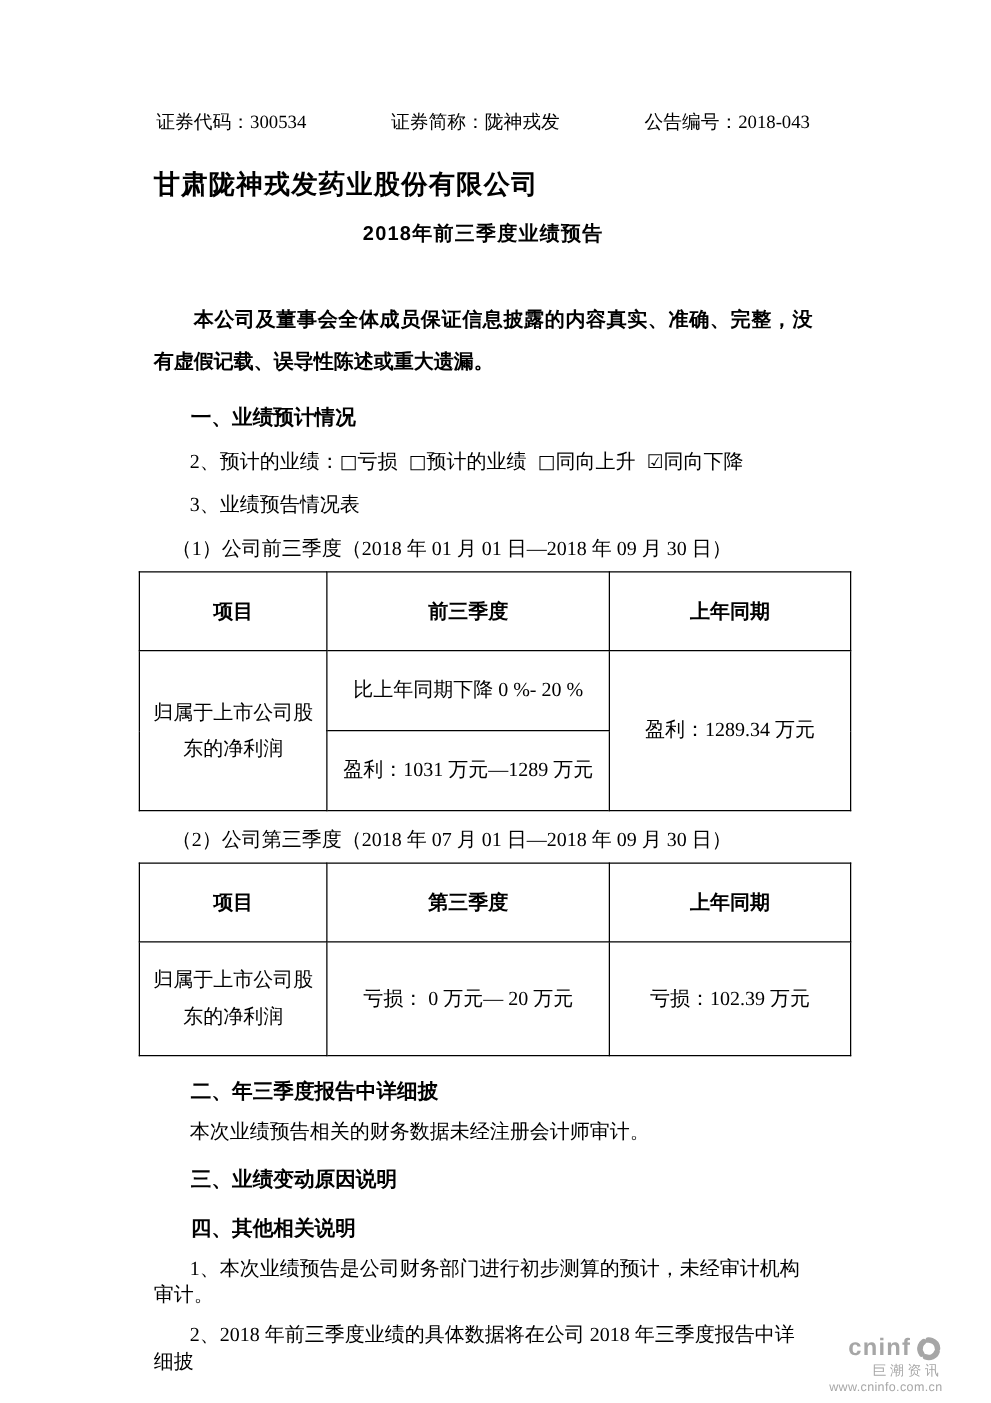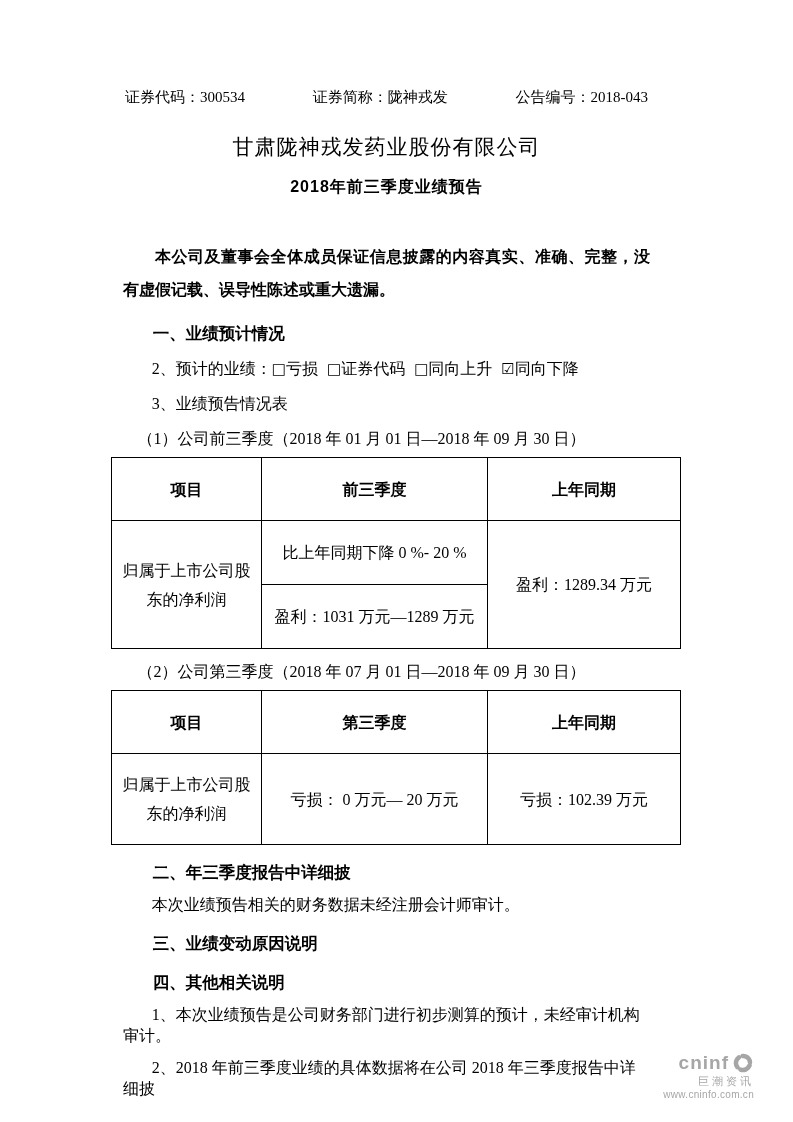--- a/index.html
+++ b/index.html
@@ -13,21 +13,21 @@
     padding:88px 120px 0 123px;
     overflow:hidden;
   }
   .doc-header {
     display:flex; justify-content:space-between; align-items:baseline;
     font-size:15px;
     margin:0 2px 26px 2px;
   }
   .company-title {
     font-family:"Liberation Sans","DejaVu Sans",sans-serif;
-    font-size:21px; font-weight:normal; text-align:center;
+    font-size:21px; font-weight:bold; text-align:left;
     margin:14px 0 16px 0; letter-spacing:1px;
   }
   .report-title {
     font-family:"Liberation Sans","DejaVu Sans",sans-serif;
     font-size:16px; font-weight:bold; text-align:center;
     margin:0 0 42px 0; letter-spacing:1px;
   }
   .declaration {
     font-family:"Liberation Sans","DejaVu Sans",sans-serif;
     font-weight:bold;
@@ -61,21 +61,21 @@
     overflow:hidden;
   }
   table.doc-table th {
     font-family:"Liberation Sans","DejaVu Sans",sans-serif;
     font-weight:bold; height:30px;
   }
   table.doc-table td { height:31px; }
   td.tall { height:62px; }
 
   .watermark {
-    position:absolute; right:16px; bottom:22px;
+    position:absolute; right:16px; bottom:6px;
     text-align:right; color:#a6a6a6;
     font-family:"Liberation Sans","DejaVu Sans",sans-serif;
     line-height:1.15;
   }
   .wm-logo-row { display:flex; align-items:center; justify-content:flex-end; gap:3px; }
   .wm-logo-text { font-size:19px; font-weight:bold; letter-spacing:1px; }
   .wm-cn { font-size:11px; letter-spacing:3px; margin-top:1px; }
   .wm-url { font-size:10px; letter-spacing:0.3px; margin-top:1px; }
 </style>
 </head>
@@ -90,21 +90,21 @@
   </div>
 
   <div class="company-title">甘肃陇神戎发药业股份有限公司</div>
   <div class="report-title">2018年前三季度业绩预告</div>
 
   <p class="declaration">本公司及董事会全体成员保证信息披露的内容真实、准确、完整，没有虚假记载、误导性陈述或重大遗漏。</p>
 
   <div class="sec-heading">一、业绩预计情况</div>
 
 
-  <p class="item"><span>2、预计的业绩：</span><span class="opt"><span class="box">□</span><span>亏损</span></span><span class="opt"><span class="box">□</span><span>证券代码</span></span><span class="opt"><span class="box">□</span><span>同向上升</span></span><span class="opt"><span class="box">☑</span><span>同向下降</span></span></p>
+  <p class="item"><span>2、预计的业绩：</span><span class="opt"><span class="box">□</span><span>亏损</span></span><span class="opt"><span class="box">□</span><span>预计的业绩</span></span><span class="opt"><span class="box">□</span><span>同向上升</span></span><span class="opt"><span class="box">☑</span><span>同向下降</span></span></p>
 
   <p class="item">3、业绩预告情况表</p>
 
   <p class="caption">（1）公司前三季度（2018 年 01 月 01 日—2018 年 09 月 30 日）</p>
 
   <table class="doc-table">
     <colgroup>
         <col style="width:150px">
         <col style="width:226px">
         <col style="width:193px">

